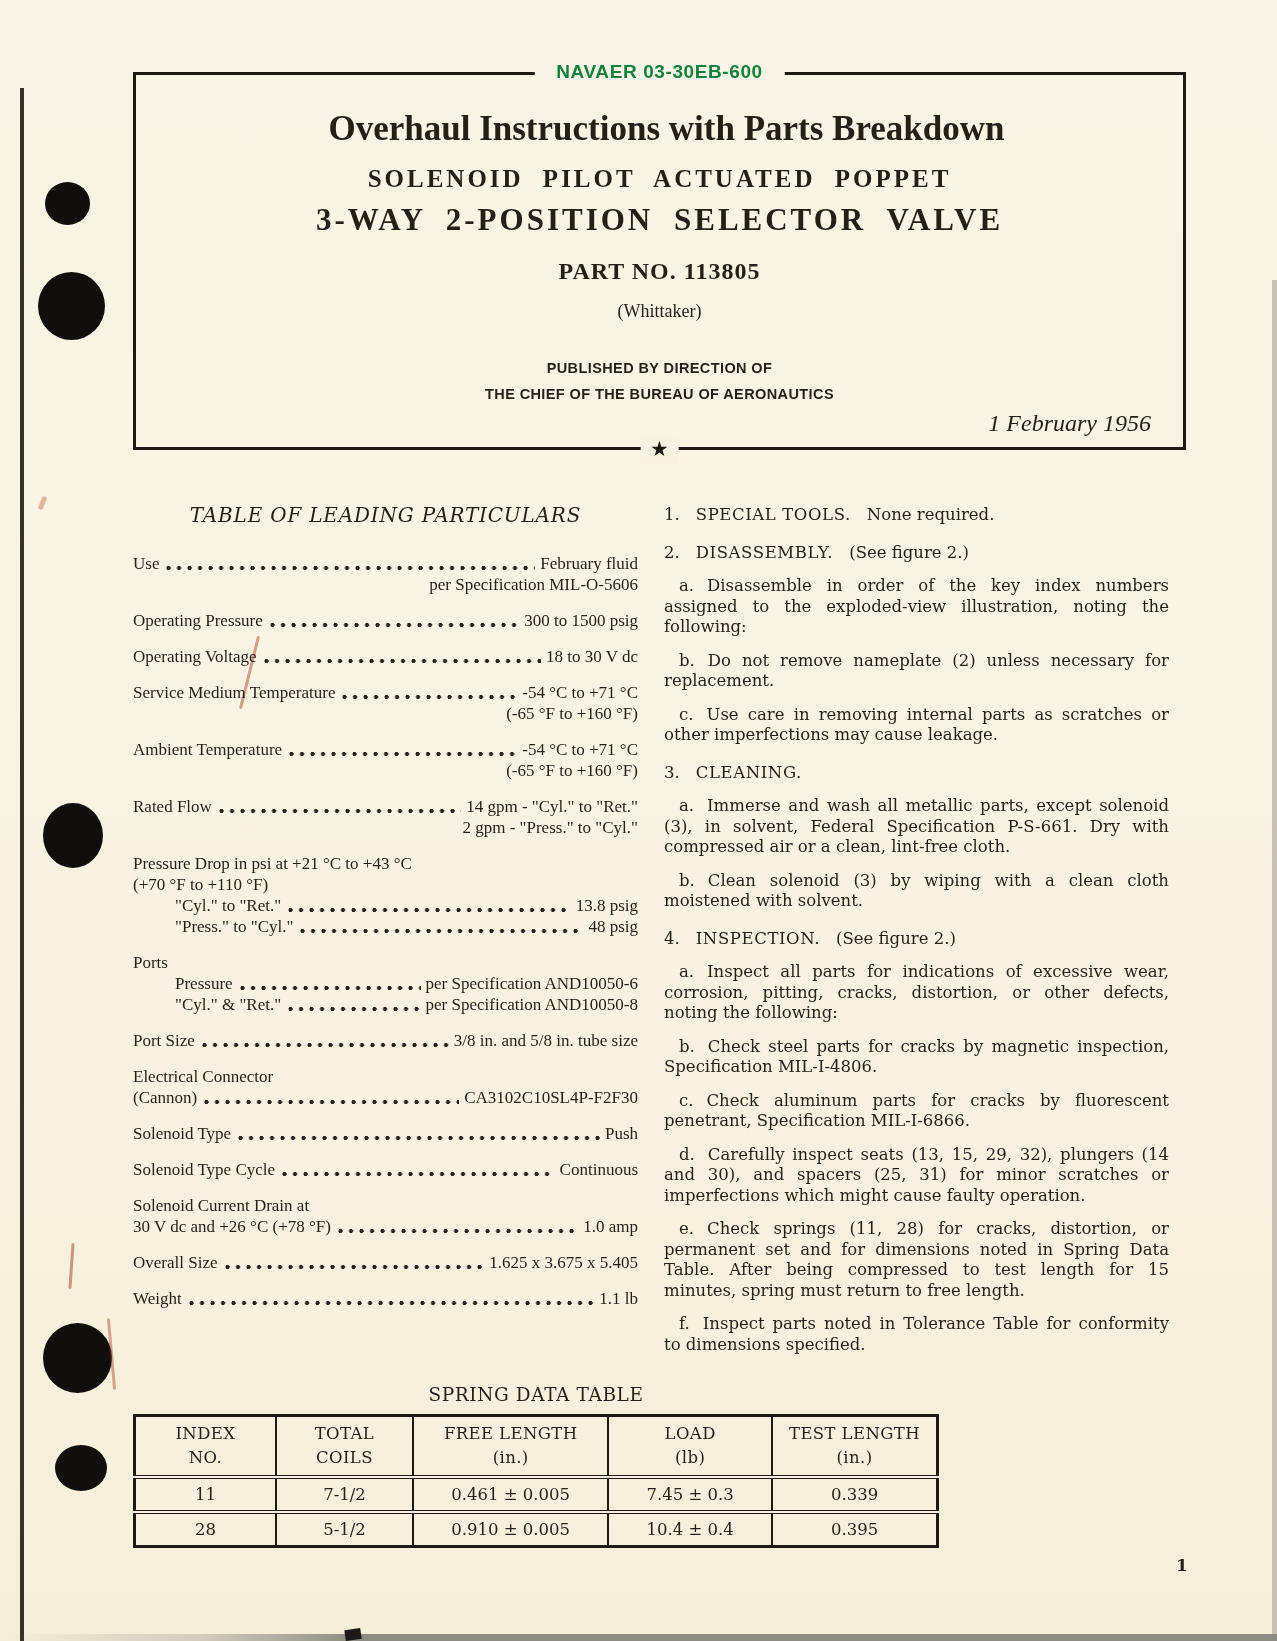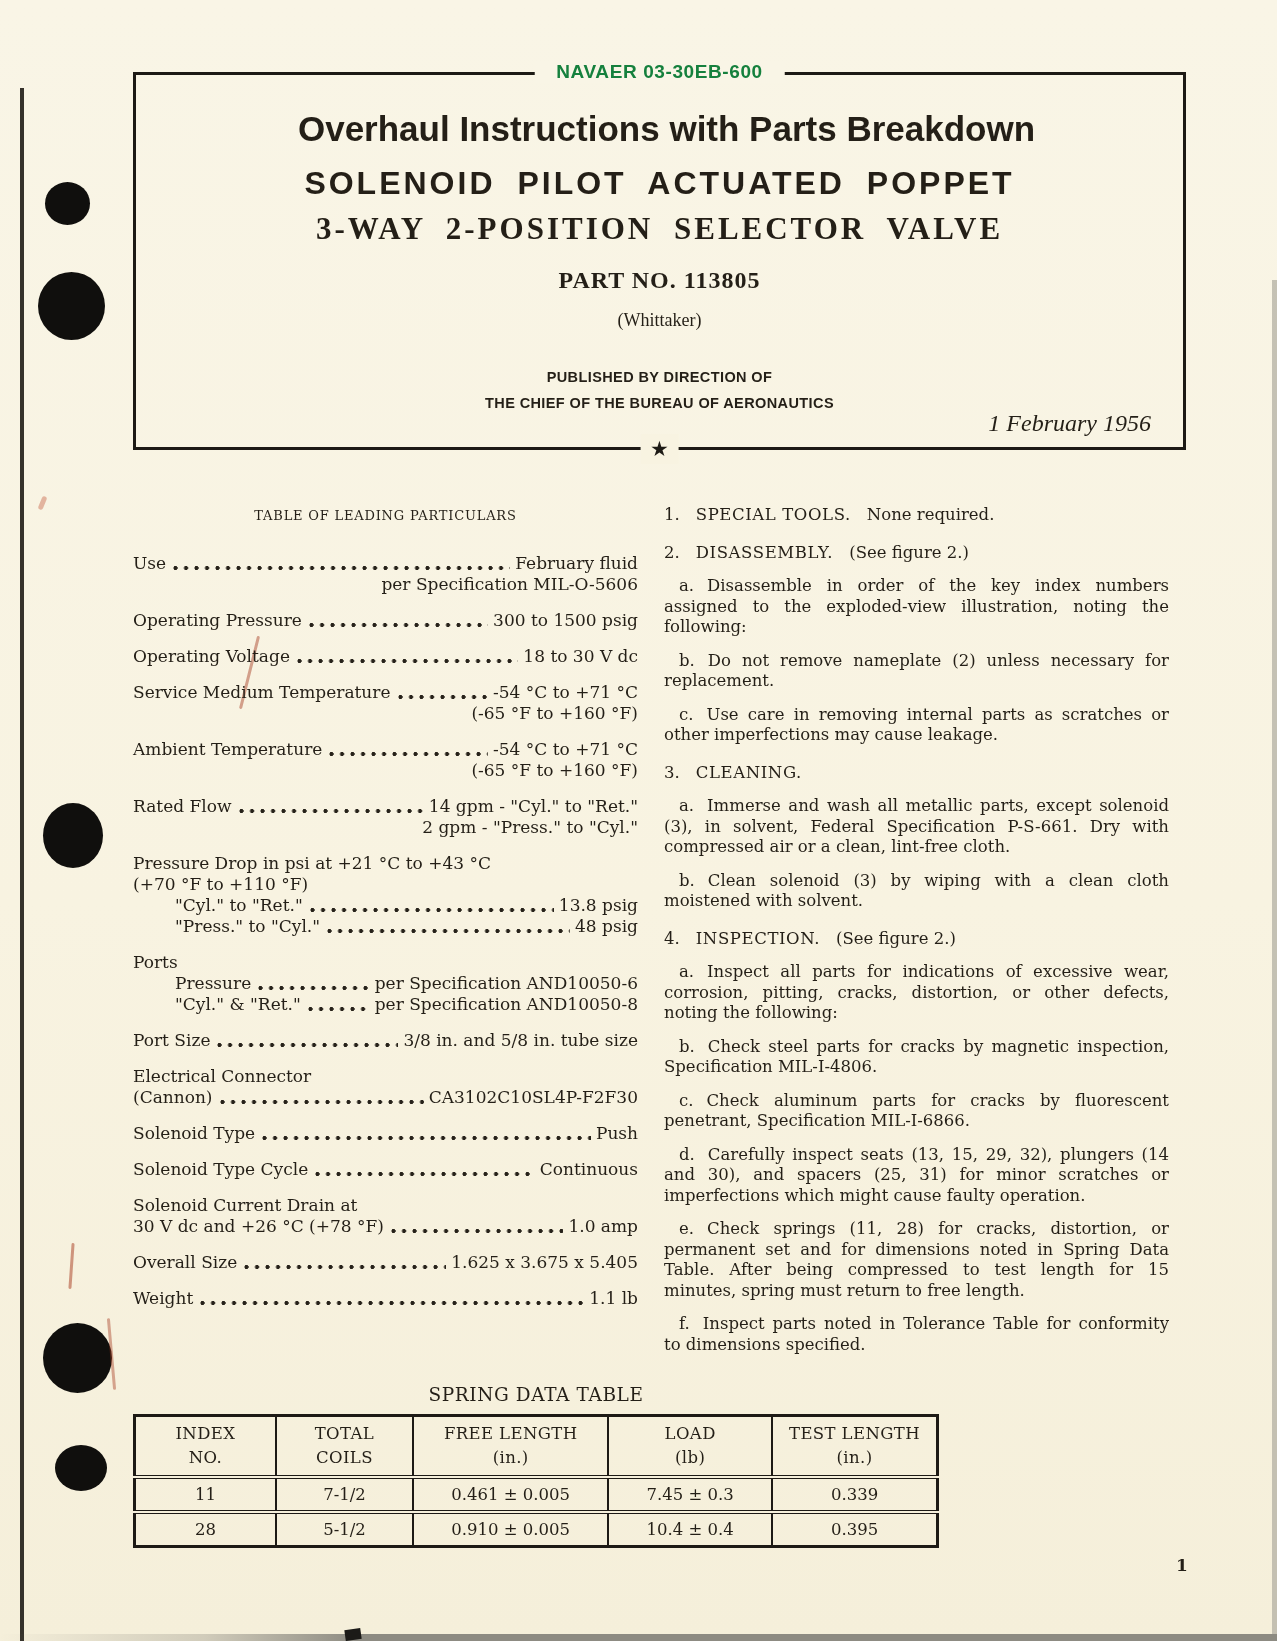--- a/index.html
+++ b/index.html
@@ -32,40 +32,40 @@
   
   .header-box{
     position:absolute;left:133px;top:72px;width:1053px;height:378px;
     border:3px solid #1d1a15;box-sizing:border-box;text-align:center;
   }
   .doc-number{
     position:absolute;top:-14px;left:50%;transform:translateX(-50%);
     background:#f9f5e6;padding:0 22px;white-space:nowrap;
     font-family:"Liberation Sans",sans-serif;font-weight:bold;font-size:19px;letter-spacing:.6px;color:#15803d;
   }
-  .title-1{margin:34px 0 0;font-family:Liberation Sans, sans-serif;font-weight:bold;font-size:35px;padding-left:14px;}
-  .title-2{margin:16px 0 0;font-family:Liberation Sans, sans-serif;font-weight:bold;font-size:32px;letter-spacing:3px;word-spacing:10px;}
+  .title-1{margin:34px 0 0;font-family:Liberation Serif, serif;font-weight:bold;font-size:35px;padding-left:14px;}
+  .title-2{margin:16px 0 0;font-family:Liberation Serif, serif;font-weight:bold;font-size:25px;letter-spacing:3px;word-spacing:10px;}
   .title-3{margin:9px 0 0;font-family:"Liberation Serif",serif;font-weight:bold;font-size:31px;letter-spacing:3px;word-spacing:10px;}
   .part-no{margin:20px 0 0;font-family:"Liberation Serif",serif;font-weight:bold;font-size:24px;letter-spacing:1px;}
   .maker{margin:16px 0 0;font-family:"Liberation Serif",serif;font-size:18px;}
   .published{margin:33px 0 0;font-family:"Liberation Sans",sans-serif;font-weight:bold;font-size:14.5px;line-height:26px;letter-spacing:.4px;}
   .date{position:absolute;right:32px;bottom:10px;font-family:"Liberation Serif",serif;font-style:italic;font-size:24px;}
   .star-break{
     position:absolute;bottom:-17px;left:50%;transform:translateX(-50%);
     background:#f8f3e1;padding:0 10px;font-size:21px;line-height:30px;
     font-family:"DejaVu Sans",sans-serif;color:#1d1a15;
   }
 
   
   .columns{position:absolute;left:133px;top:503px;width:1036px;display:flex;gap:26px;}
   .col-left{width:505px;flex:0 0 505px;font-size:17px;line-height:21px;}
   .col-right{flex:1;font-size:16.5px;line-height:20.5px;}
 
-  .lp-title{text-align:center;font-size:13px;letter-spacing:.8px;margin:2px 0 27px;white-space:nowrap;}
-  .lp-group{margin-bottom:15px;}
+  .lp-title{text-align:center;font-size:20px;letter-spacing:.8px;margin:2px 0 27px;white-space:nowrap;font-style:italic;}
+  .lp-group{margin-bottom:15px;font-family:Liberation Serif, serif;}
   .lp-line{margin:0;}
   .lp-leader{display:flex;align-items:baseline;}
   .lp-label,.lp-value{white-space:pre;}
   .lp-dots{
     flex:1 1 auto;min-width:14px;align-self:flex-end;height:6px;margin:0 5px 3px 7px;
     background-image:radial-gradient(circle at 2.5px 3px,#262119 1.8px,transparent 2.3px);
     background-size:10.5px 6px;background-repeat:repeat-x;background-position:left bottom;
   }
   .lp-right{text-align:right;}
   .lp-indent{padding-left:42px;}

